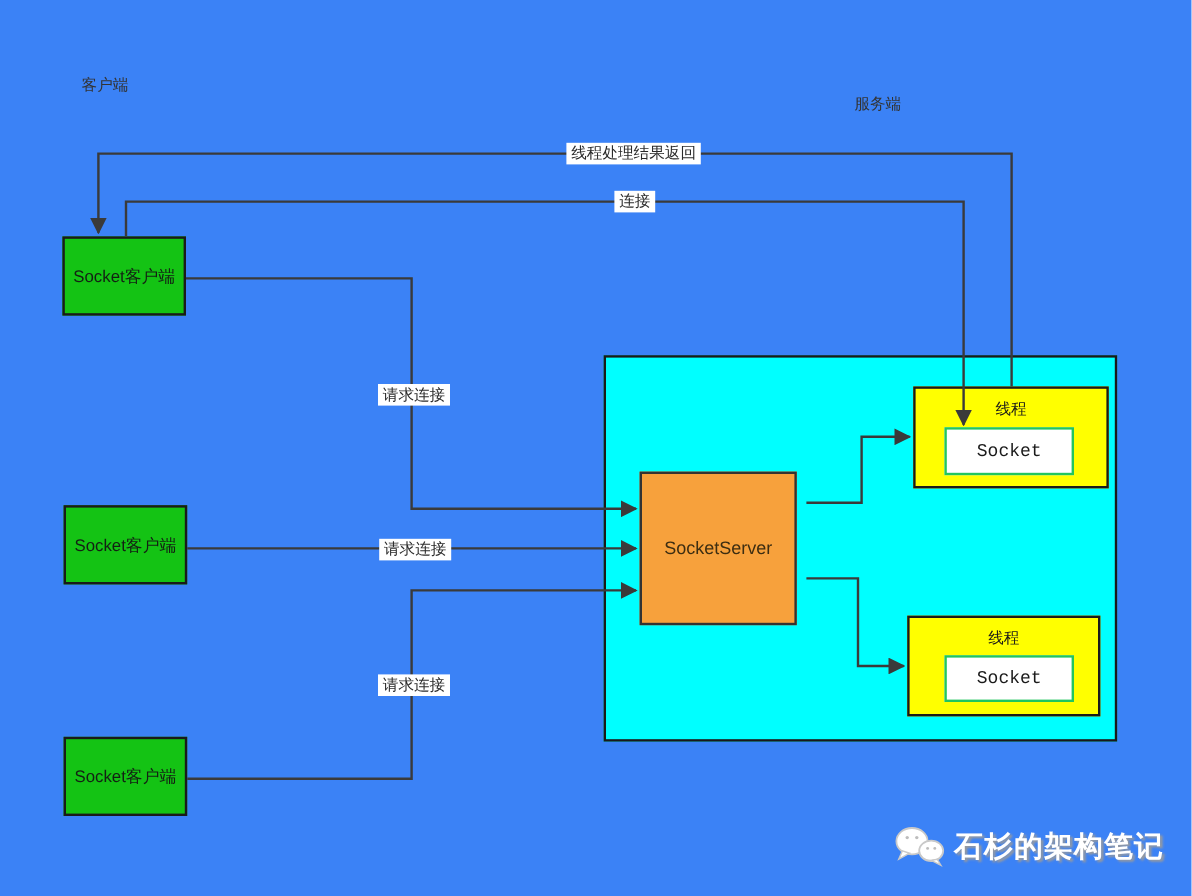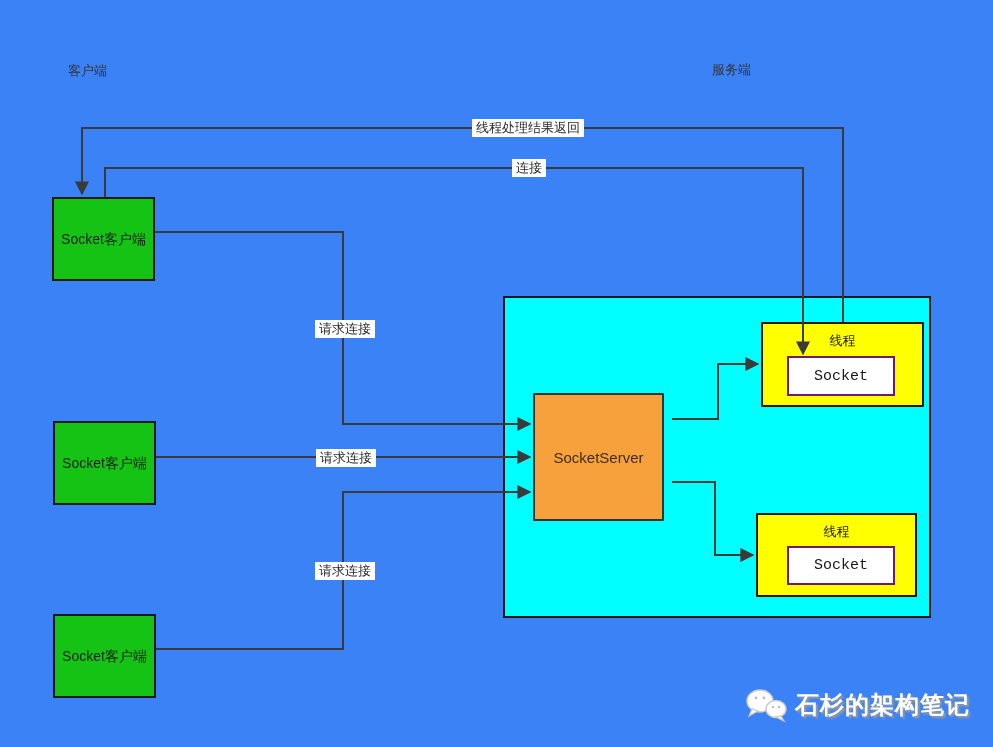--- a/index.html
+++ b/index.html
@@ -38,21 +38,21 @@
   .node {
     position: absolute;
     box-sizing: border-box;
     display: flex;
     align-items: center;
     justify-content: center;
     text-align: center;
   }
   .client-box {
     width: 103px;
-    height: 84px;
+    height: 66px;
     background: var(--client-box, #14C314);
     border: 2px solid var(--border, #1a1a1a);
     font-size: 14px;
     line-height: 1.45;
     padding: 2px 6px;
     color: #142014;
   }
   .server-area {
     position: absolute;
     left: 503px; top: 296px;
@@ -81,21 +81,21 @@
   .thread-label {
     text-align: center;
     font-size: 13px;
     margin-top: 8px;
     color: #1a1a1a;
   }
   .socket-box {
     position: absolute;
     box-sizing: border-box;
     background: var(--socket-box, #ffffff);
-    border: 2px solid #701a75;
+    border: 2px solid #22c55e;
     display: flex;
     align-items: center;
     justify-content: center;
     font-size: 15px;
     color: #1a1a1a;
   }
   .thread-box.t1 .socket-box { left: 24px; top: 32px; width: 108px; height: 40px; }
   .thread-box.t2 .socket-box { left: 29px; top: 31px; width: 108px; height: 39px; }
   .edge-label {
     position: absolute;
@@ -123,21 +123,21 @@
     white-space: nowrap;
   }
   .wechat-icon svg { display: block; }
 </style>
 </head>
 <body>
 
 <div class="canvas">
 
   <div class="section-label" style="left:68px; top:62px;">客户端</div>
-  <div class="section-label" style="left:712px; top:61px;">服务端</div>
+  <div class="section-label" style="left:712px; top:78px;">服务端</div>
 
   <div class="server-area"></div>
 
   <div class="node server-box">SocketServer</div>
 
   <div class="thread-box t1">
     <div class="thread-label">线程</div>
     <div class="socket-box">Socket</div>
   </div>
 

